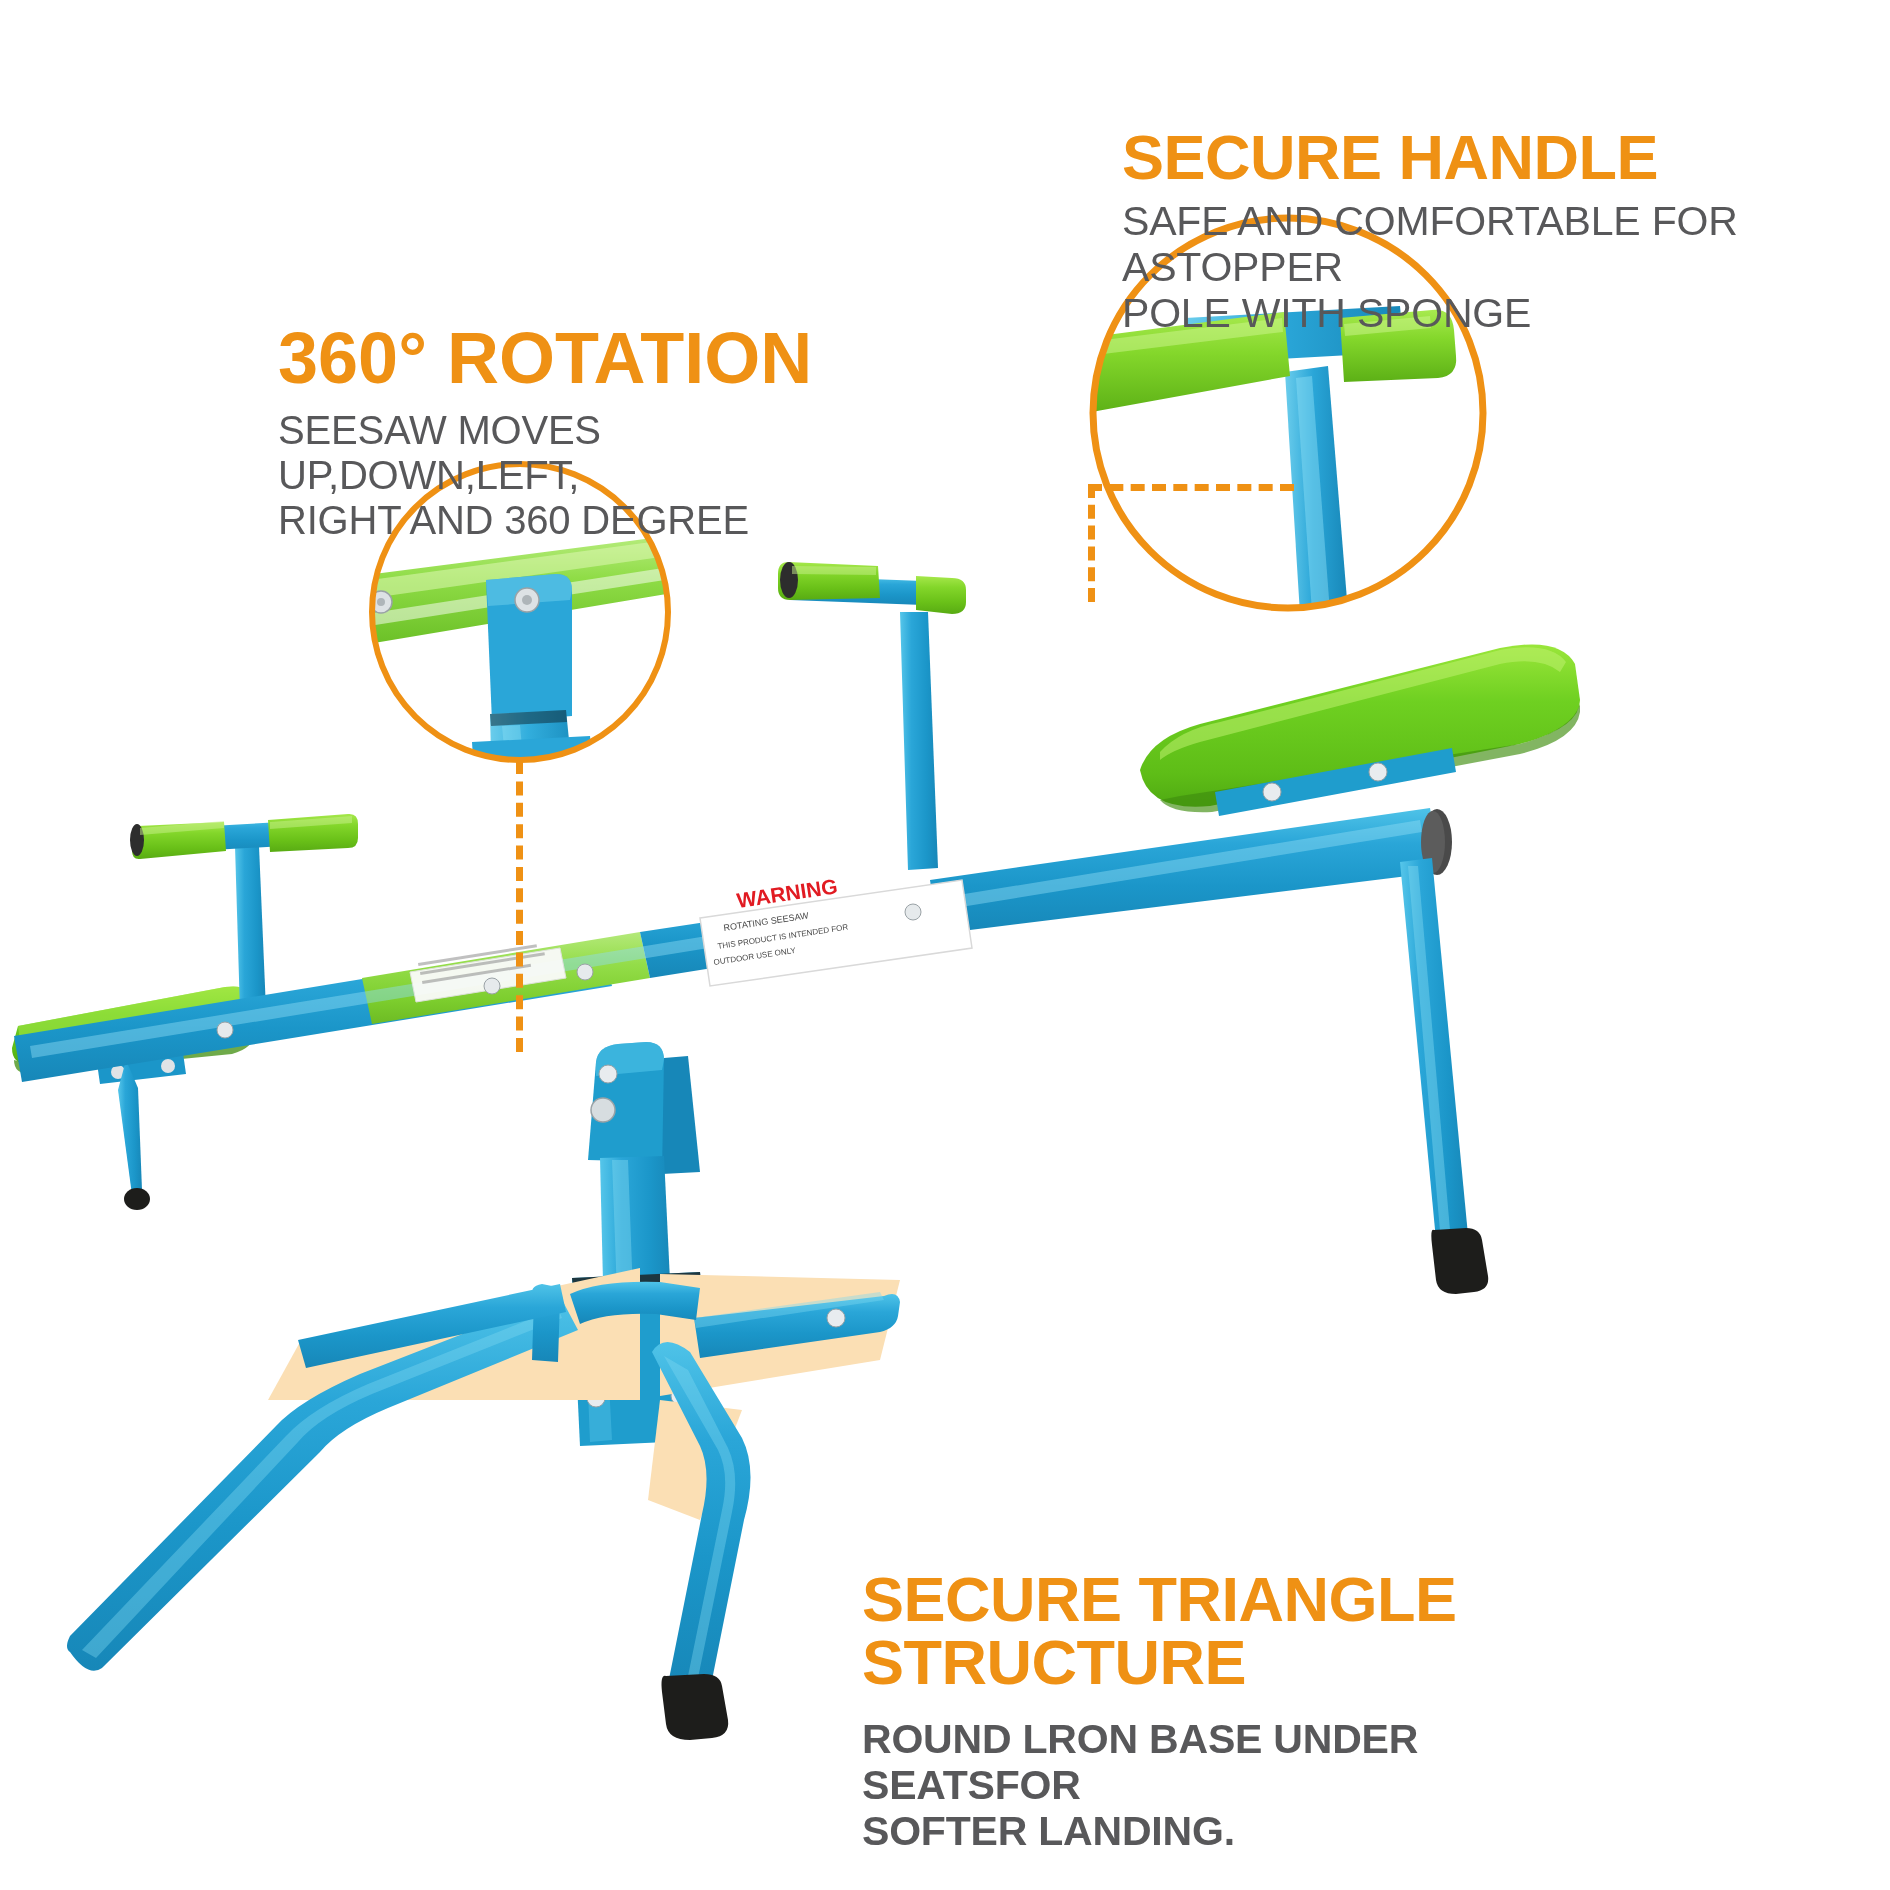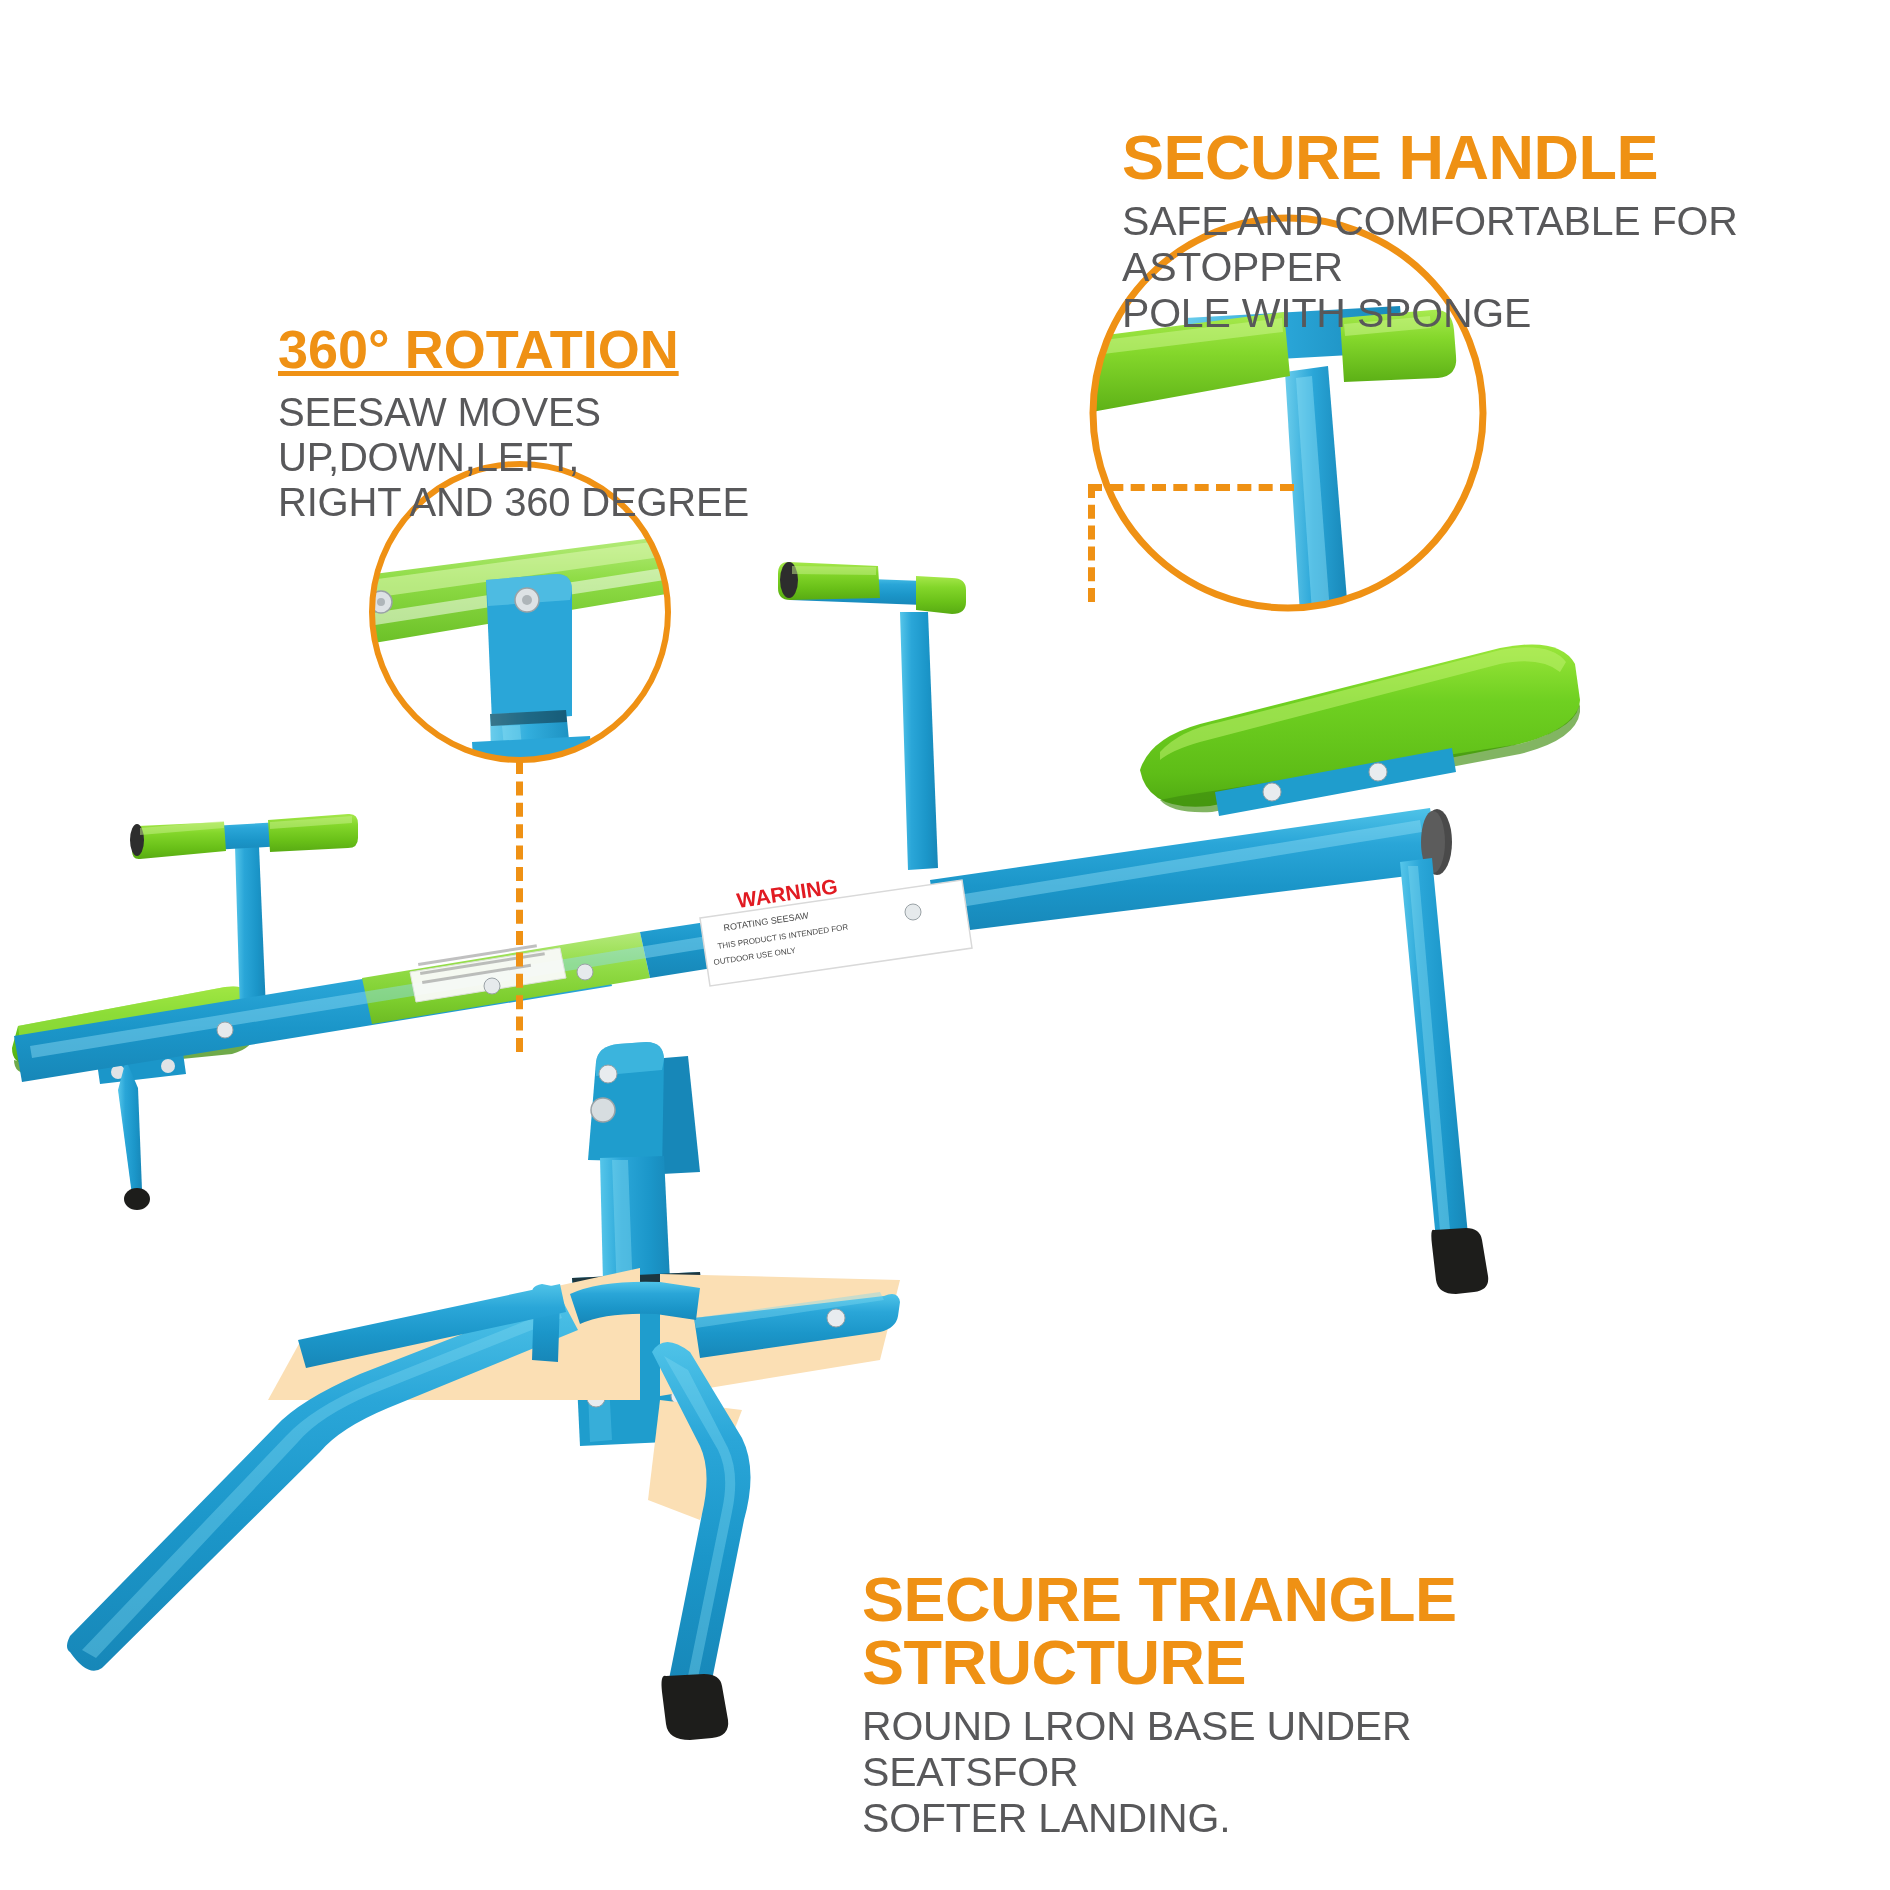--- a/index.html
+++ b/index.html
@@ -25,27 +25,27 @@
     letter-spacing:-0.2px;
   }
 
   
   #blk-handle{left:1122px;top:126px;width:770px;}
   #blk-handle .c-title{font-size:63px;}
   #blk-handle .c-body{font-size:41px;margin-top:10px;}
 
   
   #blk-rot{left:278px;top:322px;width:620px;}
-  #blk-rot .c-title{font-size:54px;letter-spacing:0px;text-decoration:underline;}
+  #blk-rot .c-title{font-size:72px;letter-spacing:0px;}
   #blk-rot .c-body{font-size:40px;margin-top:14px;}
 
   
   #blk-tri{left:862px;top:1568px;width:700px;}
   #blk-tri .c-title{font-size:63px;}
-  #blk-tri .c-body{font-size:41px;margin-top:10px;}
+  #blk-tri .c-body{font-size:41px;margin-top:23px;font-weight:bold;}
 
   
   .leader{position:absolute;background:transparent;}
   .dash-h{height:0;border-top:7px dashed #ef9114;}
   .dash-v{width:0;border-left:7px dashed #ef9114;}
 
   svg.layer{position:absolute;left:0;top:0;width:1890px;height:1890px;overflow:visible;}
 </style>
 </head>
 <body>

